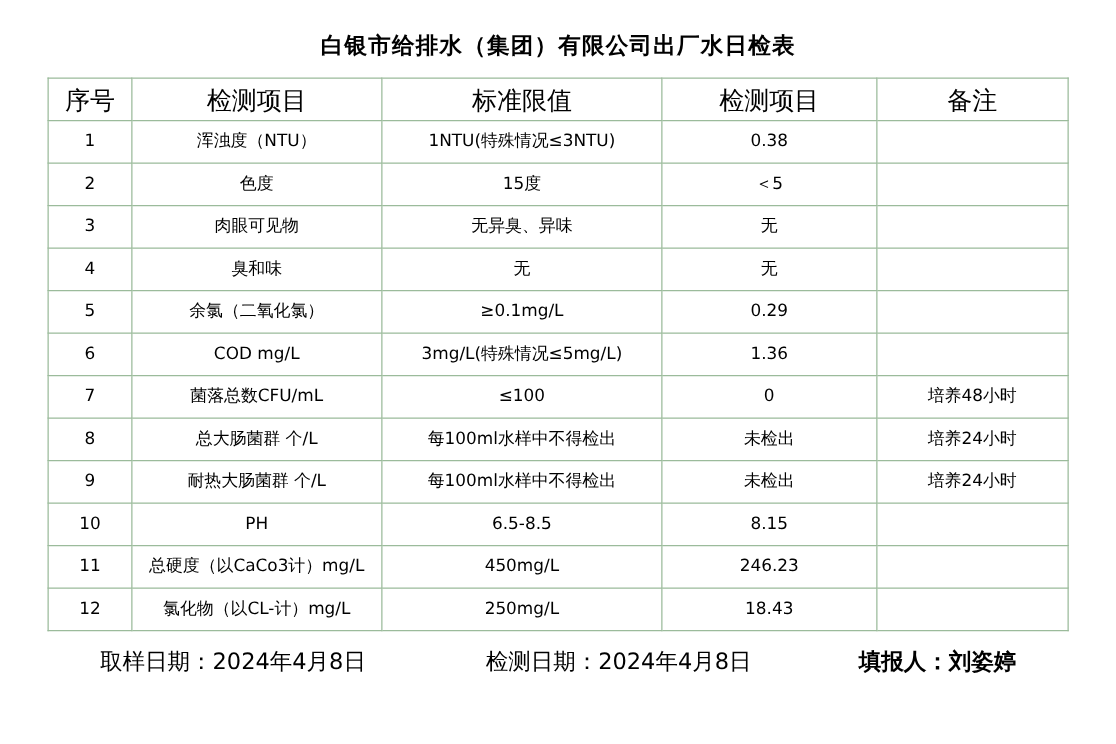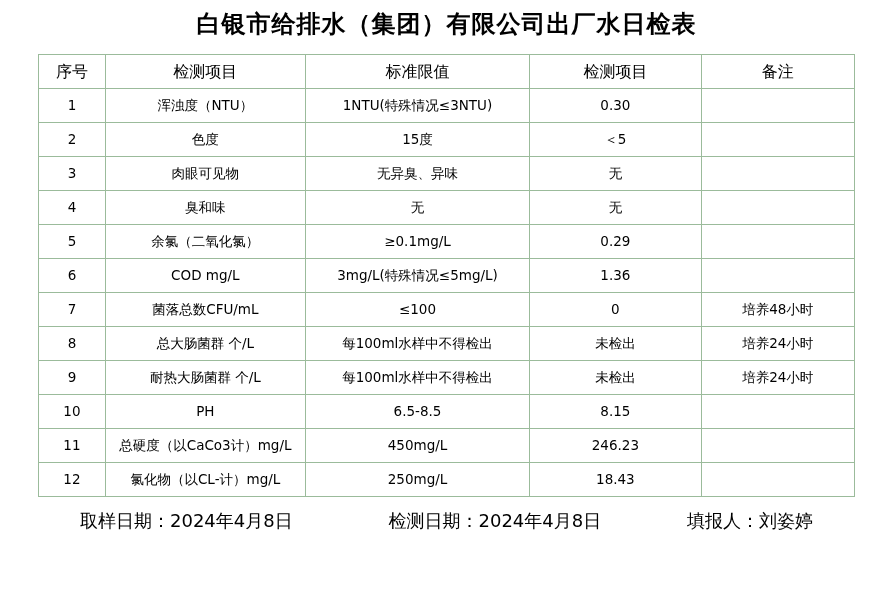--- a/index.html
+++ b/index.html
@@ -15,24 +15,24 @@
     overflow: hidden;
   }
   .page {
     position: relative;
     width: 893px;
     height: 595px;
     box-sizing: border-box;
   }
   .title {
     text-align: center;
-    font-size: 24px;
+    font-size: 18px;
     font-weight: bold;
     letter-spacing: 1px;
-    padding-top: 8px;
+    padding-top: 24px;
     padding-bottom: 14px;
     font-family: "DejaVu Serif", "Liberation Serif", serif;
   }
   .table-wrap {
     padding: 0 38px;
   }
   table.report {
     width: 100%;
     border-collapse: collapse;
     table-layout: fixed;
@@ -42,41 +42,41 @@
     height: 33px;
     text-align: center;
     vertical-align: middle;
     font-size: 13.5px;
     font-family: "DejaVu Sans", "Liberation Sans", sans-serif;
     padding: 0 2px;
     line-height: 1.2;
   }
   table.report th {
     font-weight: normal;
-    font-size: 16px;
+    font-size: 20px;
   }
   col.c0 { width: 8.2%; }
   col.c1 { width: 24.5%; }
   col.c2 { width: 27.5%; }
   col.c3 { width: 21%; }
   col.c4 { width: 18.8%; }
 
   .footer {
     display: flex;
     justify-content: space-between;
     padding: 12px 70px 0 70px;
     font-size: 18px;
     font-family: "DejaVu Sans", "Liberation Sans", sans-serif;
   }
   .footer div {
     white-space: nowrap;
   }
   .footer .f1 { margin-left: 10px; }
   .footer .f2 { margin-left: 10px; }
-  .footer .f3 { margin-right: 10px; }
+  .footer .f3 { margin-right: 10px; font-weight: bold; }
 </style>
 </head>
 <body>
 
 <div class="page">
 
   <div class="title">白银市给排水（集团）有限公司出厂水日检表</div>
 
   <div class="table-wrap">
     <table class="report">
@@ -94,21 +94,21 @@
           <th>标准限值</th>
           <th>检测项目</th>
           <th>备注</th>
         </tr>
       </thead>
       <tbody>
         <tr>
           <td>1</td>
           <td>浑浊度（NTU）</td>
           <td>1NTU(特殊情况≤3NTU)</td>
-          <td>0.30</td>
+          <td>0.38</td>
           <td></td>
         </tr>
         <tr>
           <td>2</td>
           <td>色度</td>
           <td>15度</td>
           <td>＜5</td>
           <td></td>
         </tr>
         <tr>

